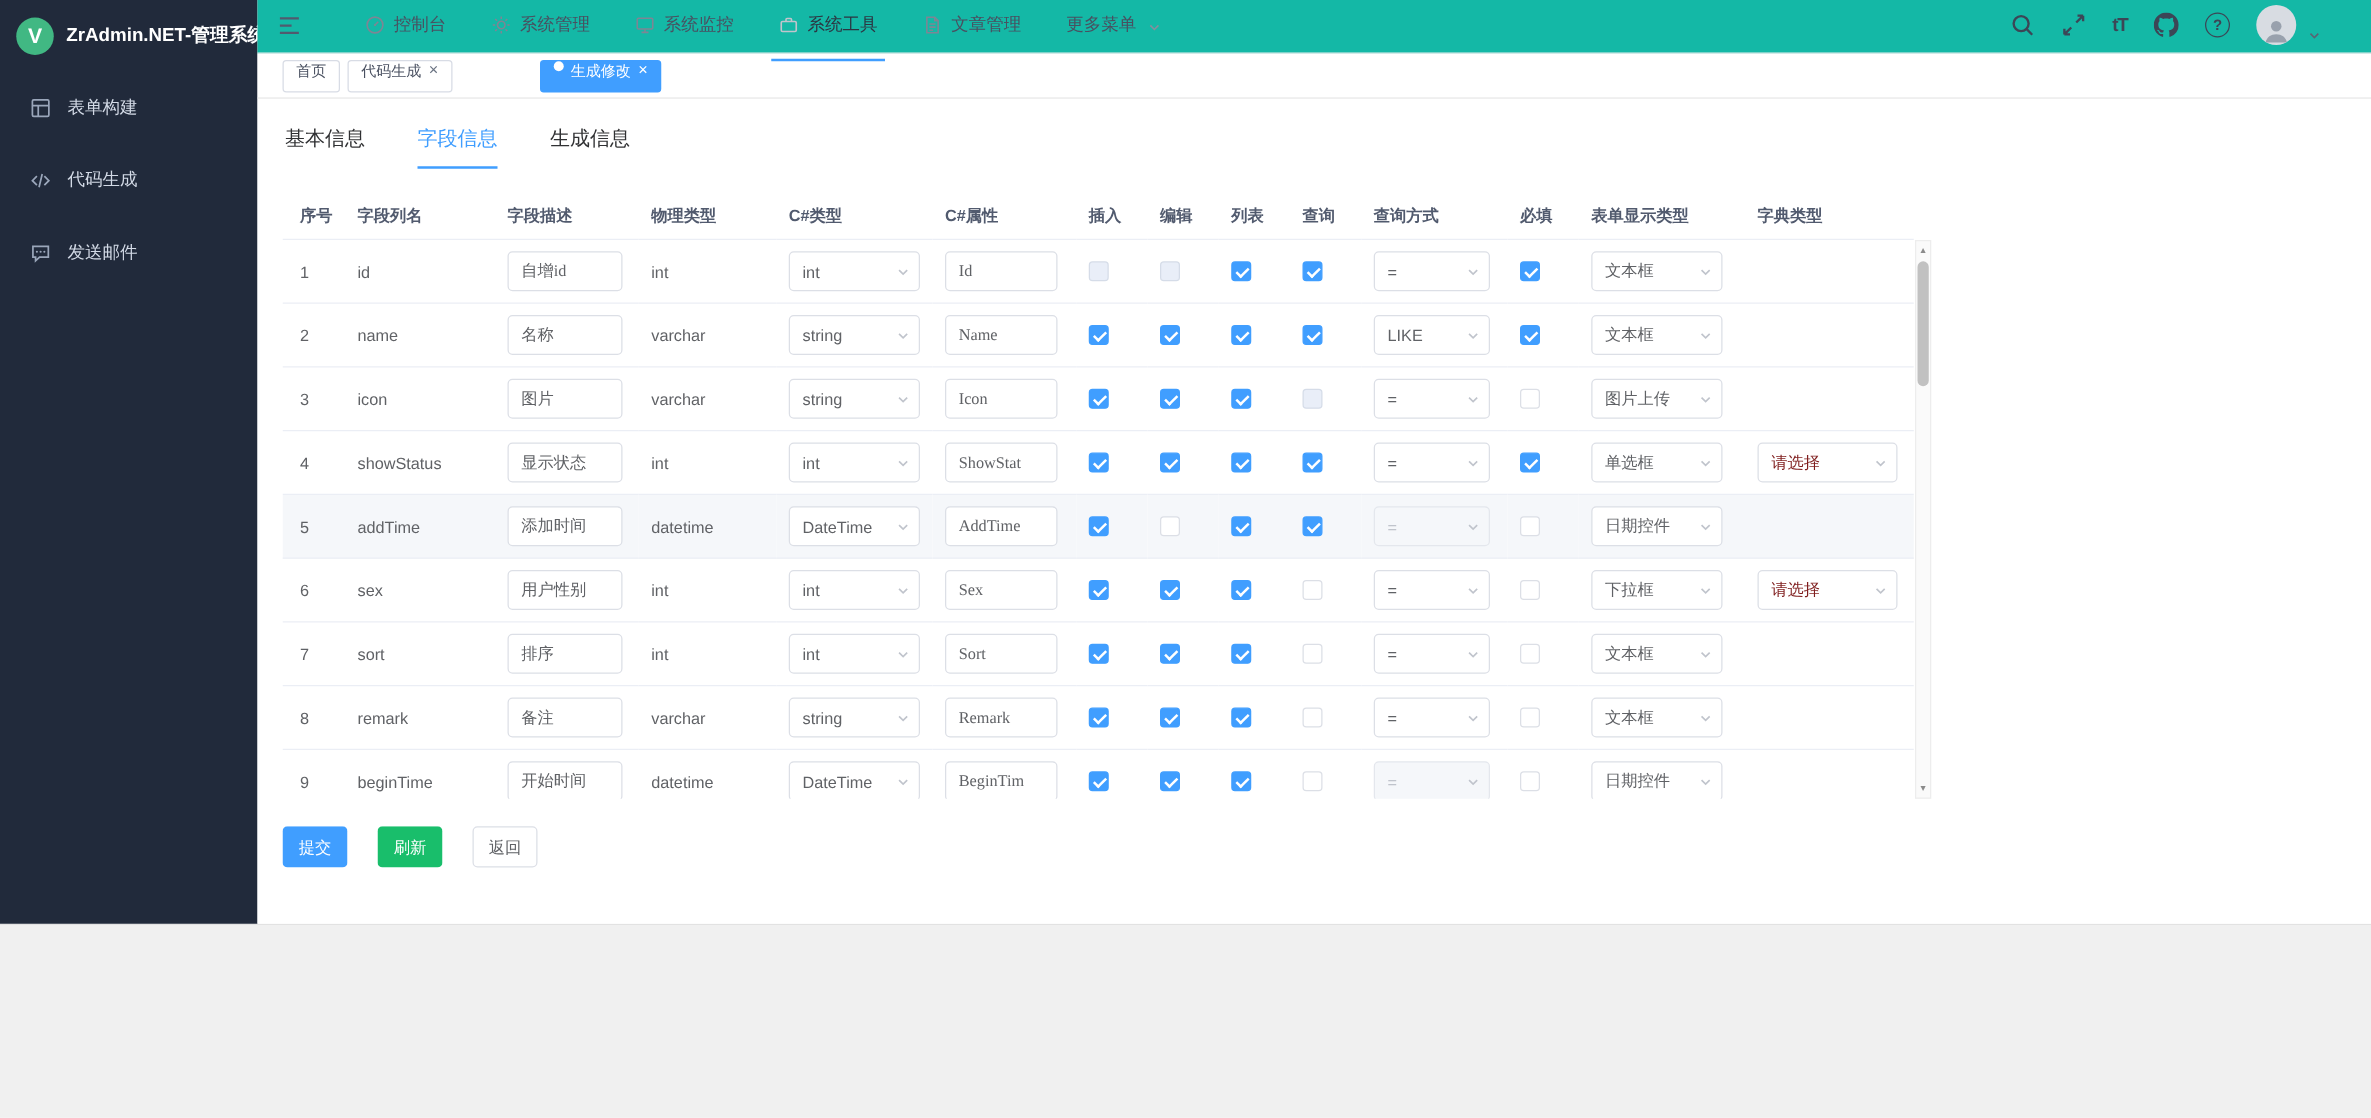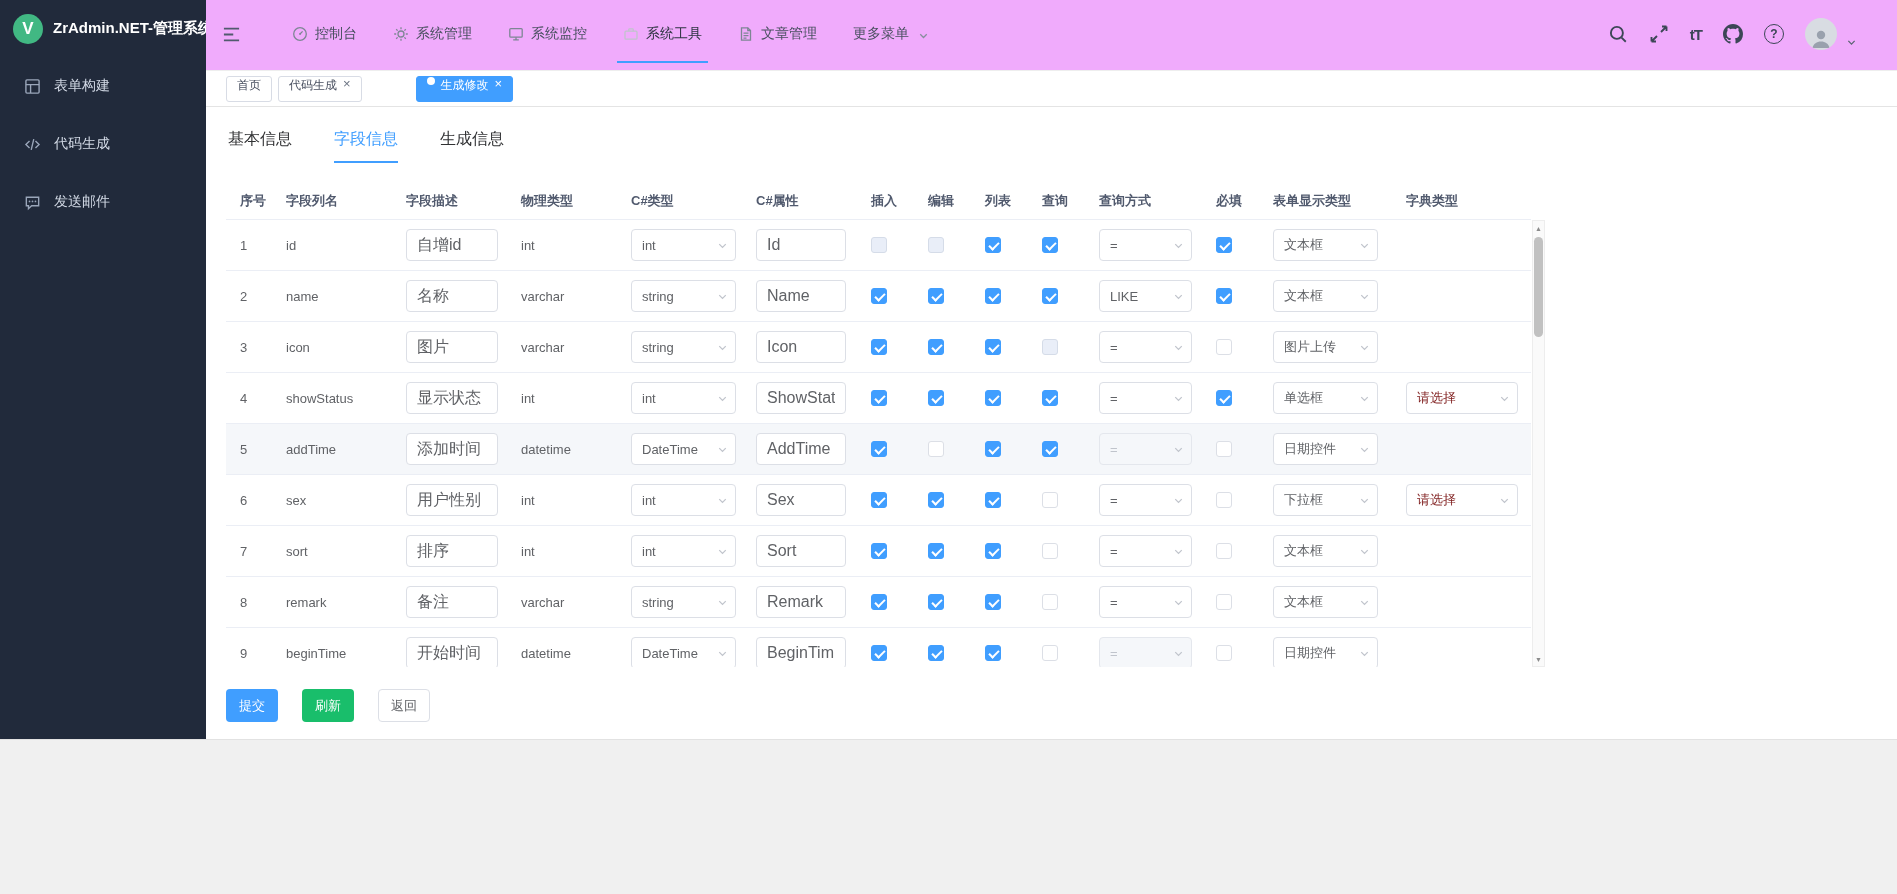--- a/index.html
+++ b/index.html
@@ -11,21 +11,21 @@
   
   .sidebar{width:206px;flex-shrink:0;background:#212a3b;color:#dde4ee}
   .logo-row{height:57px;display:flex;align-items:center;gap:10px;padding-left:13px}
   .logo-circle{width:30px;height:30px;border-radius:50%;background:#41b883;color:#fff;display:flex;align-items:center;justify-content:center;font-weight:bold;font-size:17px;flex-shrink:0}
   .app-title{font-size:15px;font-weight:bold;color:#fff;white-space:nowrap}
   .side-item{height:58px;display:flex;align-items:center;gap:13px;padding-left:24px;font-size:14px;color:#d3dae6;cursor:pointer}
   .side-item .s-ico{width:17px;height:17px;color:#9aa6ba;display:flex;flex-shrink:0}
   .side-item svg{width:17px;height:17px}
   
   .main{flex:1;display:flex;flex-direction:column;min-width:0}
-  .navbar{height:71px;display:flex;align-items:center;padding:0 40px 2px 15px;border-bottom:1px solid #f0f0f0;background:#f0abfc}
+  .navbar{height:43px;display:flex;align-items:center;padding:0 40px 2px 15px;border-bottom:1px solid #f0f0f0;background:#14b8a6}
   .hamburger{width:21px;height:21px;color:#515a6e;margin-right:14px;cursor:pointer;display:flex}
   .hamburger svg{width:21px;height:21px}
   .nav-item{display:flex;align-items:center;gap:7px;margin-left:36px;height:57px;font-size:14px;color:#495060;cursor:pointer;position:relative;white-space:nowrap}
   .nav-item .n-ico{width:16px;height:16px;color:#7d8694;display:flex}
   .nav-item svg{width:16px;height:16px}
   .nav-item.active{color:#2d3441}
   .nav-item.active::after{content:'';position:absolute;left:-6px;right:-6px;bottom:0;height:2px;background:#409eff}
   .nav-item .dd-caret{width:13px;height:13px;color:#868e9c;display:flex;margin-left:1px}
   .nav-right{margin-left:auto;display:flex;align-items:center;gap:21px}
   .tool-ico{width:20px;height:20px;color:#3c4656;display:flex;cursor:pointer}
@@ -33,38 +33,38 @@
   .fontsize{font-size:15px;font-weight:bold;color:#3c4656;cursor:pointer;letter-spacing:-1px}
   .help-circle{width:20px;height:20px;border:1.6px solid #3c4656;border-radius:50%;color:#3c4656;font-size:12px;font-weight:bold;display:flex;align-items:center;justify-content:center;cursor:pointer}
   .avatar{width:32px;height:32px;border-radius:50%;background:#d8dce2;display:flex;align-items:flex-end;justify-content:center;overflow:hidden;cursor:pointer}
   .avatar svg{width:24px;height:24px;color:#99a1ad}
   .av-caret{width:11px;height:11px;color:#5a6472;display:flex;margin-left:-12px;margin-top:16px;cursor:pointer}
   .av-caret svg{width:11px;height:11px}
   
   .tags-bar{height:36px;display:flex;align-items:center;gap:6px;padding:0 20px;background:#fff;border-bottom:1px solid #e4e4e4;box-shadow:0 1px 3px rgba(0,21,41,.06)}
   .tag{height:26px;display:inline-flex;gap:6px;padding:0 10px;border:1px solid #d8dce5;border-radius:3px;background:#fff;color:#495060;font-size:12px;cursor:pointer;white-space:nowrap}
   .tag .tag-close{font-size:13px;line-height:1;color:#6a7382;cursor:pointer}
-  .tag.active{background:#409eff;border-color:#409eff;color:#fff;margin-left:48px}
+  .tag.active{background:#409eff;border-color:#409eff;color:#fff;margin-left:64px}
   .tag.active .tag-close{color:#fff}
   .tag-dot{width:8px;height:8px;border-radius:50%;background:#fff;display:inline-block}
   
   .content{flex:1;padding:22px 0 0 20px;background:#fff;min-height:0}
   .ctabs{display:flex;gap:42px;margin-bottom:20px;padding-left:2px}
   .ctab{font-size:16px;color:#303133;padding-bottom:13px;cursor:pointer;position:relative}
   .ctab.active{color:#409eff}
   .ctab.active::after{content:'';position:absolute;left:0;right:0;bottom:0;height:2px;background:#409eff}
   
   .table-outer{position:relative;width:1319px}
   .table-clip{width:1306px;height:484px;overflow:hidden}
   .tbl{width:1305px;table-layout:fixed;border-collapse:separate;border-spacing:0}
   .tbl th{height:37px;padding:0 10px;text-align:left;font-size:13px;font-weight:bold;color:#515a6e;border-bottom:1px solid #ebeef5;white-space:nowrap}
   .tbl td{height:51px;padding:0 10px;font-size:13px;color:#606266;border-bottom:1px solid #ebeef5;white-space:nowrap}
   .tbl th:first-child,.tbl td:first-child{padding-left:14px}
   tr.hl td{background:#f5f7fa}
-  .inp{height:32px;border:1px solid #dcdfe6;border-radius:4px;padding:0 10px;font-size:16px;color:#606266;outline:none;background:#fff;font-family:Liberation Sans, sans-serif;vertical-align:middle}
+  .inp{height:32px;border:1px solid #dcdfe6;border-radius:4px;padding:0 10px;font-size:13px;color:#606266;outline:none;background:#fff;font-family:Liberation Serif, serif;vertical-align:middle}
   .w92{width:92px}.w90{width:90px}.w105{width:105px}.w93{width:93px}.w112{width:112px}
   .sel{height:32px;border:1px solid #dcdfe6;border-radius:4px;background:#fff;display:inline-flex;align-items:center;justify-content:space-between;padding:0 6px 0 10px;cursor:pointer;vertical-align:middle}
   .sel-t{font-size:13px;color:#606266;white-space:nowrap;overflow:hidden;max-width:100%}
   .sel-c{color:#c0c4cc;display:flex;flex-shrink:0}
   .sel-c svg{width:13px;height:13px}
   .sel.dis{background:#f5f7fa;border-color:#e4e7ed;cursor:not-allowed}
   .sel.dis .sel-t{color:#c0c4cc}
   .sel.ph .sel-t{color:#7f1d1d}
   .cb{display:inline-block;width:16px;height:16px;border:1px solid #dcdfe6;border-radius:3px;background:#fff;position:relative;vertical-align:middle;cursor:pointer}
   .cb.on{background:#409eff;border-color:#409eff}

